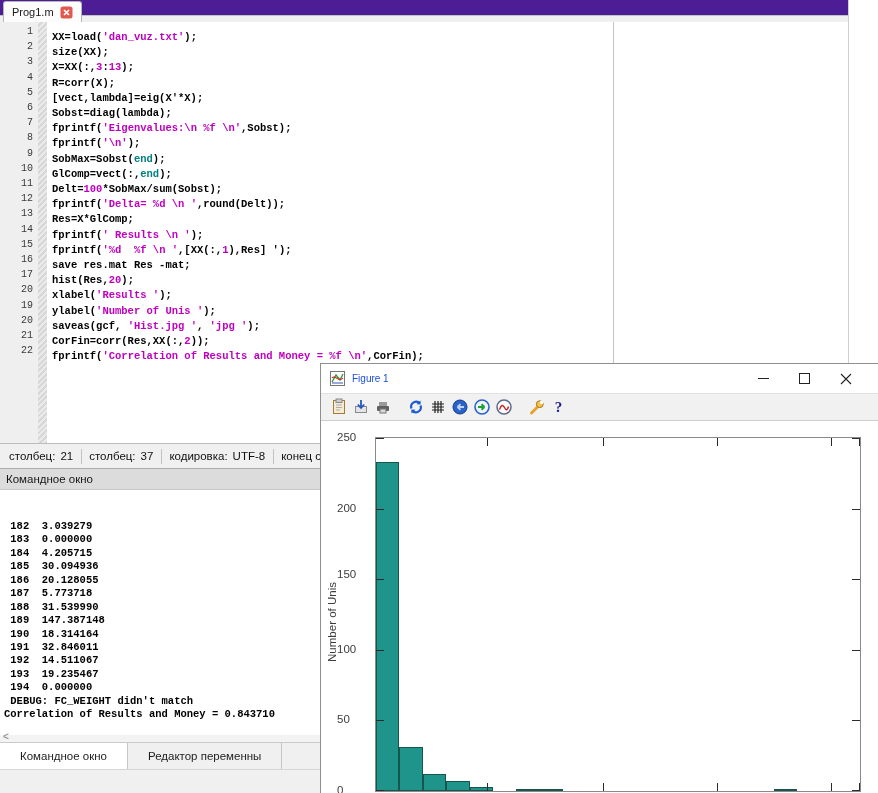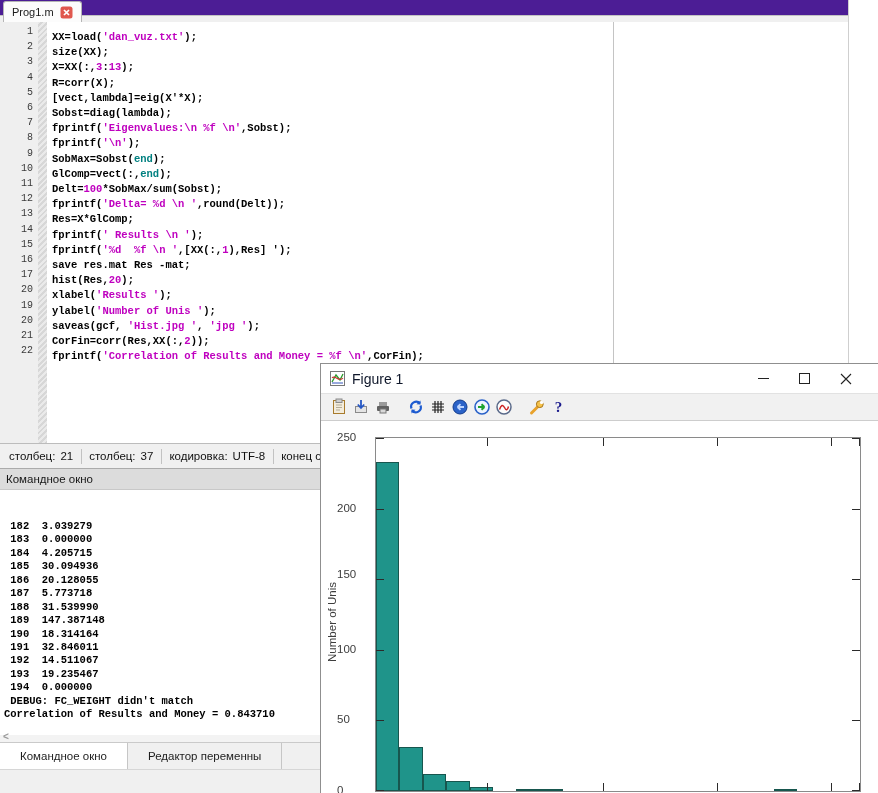--- a/index.html
+++ b/index.html
@@ -58,21 +58,21 @@
   .btab.active{background:#fff}
   .bottom-filler{position:absolute;left:0;top:769px;width:849px;height:24px;background:#f0f0f0;
                  border-top:1px solid #d6d6d6;box-sizing:border-box}
 
   
   .figure-window{position:absolute;left:320px;top:363px;width:557px;height:430px;background:#fff;
                  border:1px solid #8f8f8f;z-index:10;box-sizing:content-box}
   .fig-titlebar{position:absolute;left:0;top:0;right:0;height:29px;background:#fff;
                 display:flex;align-items:center}
   .fig-icon{margin:0 7px 0 9px;display:flex}
-  .fig-title{font-size:14px;color:#0f172a}
+  .fig-title{font-size:10px;color:#1d4ed8}
   .winbtns{position:absolute;right:12px;top:0;height:100%;display:flex}
   .winbtn{width:41px;height:100%;display:flex;align-items:center;justify-content:center}
   .fig-toolbar{position:absolute;left:0;top:29px;right:0;height:28px;background:#f1f1f1;
                border-top:1px solid #e2e2e2;border-bottom:1px solid #cdcdcd;display:flex;
                align-items:center;padding-left:7px;box-sizing:border-box}
   .tbi{width:21px;height:20px;display:flex;align-items:center;justify-content:center;margin-right:1px}
   .tbi.gap{margin-left:11px}
   .help-q{font-size:15px;font-weight:bold;color:var(--help_icon_blue);
           font-family:"Liberation Serif","DejaVu Serif",serif}
 

